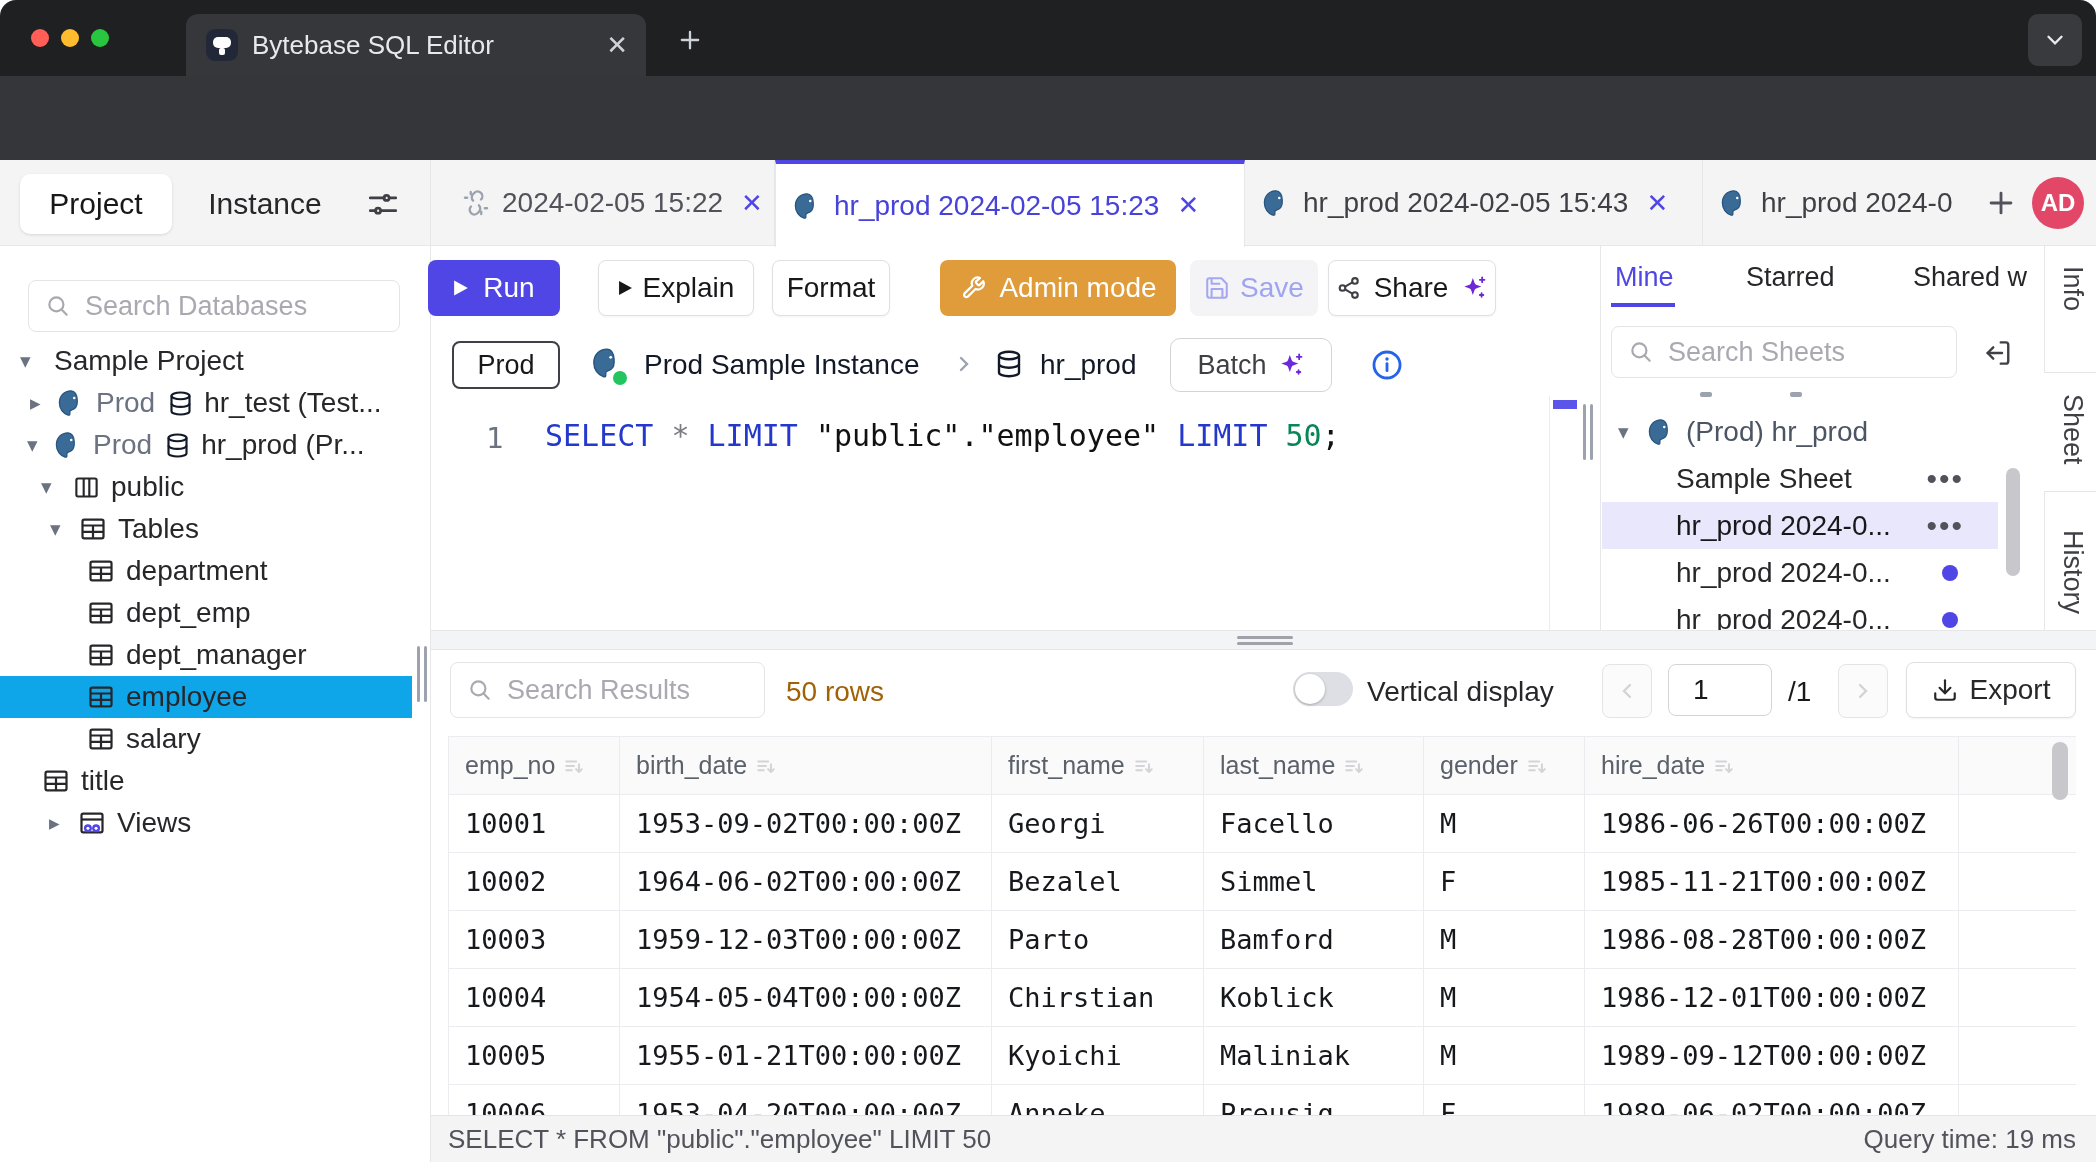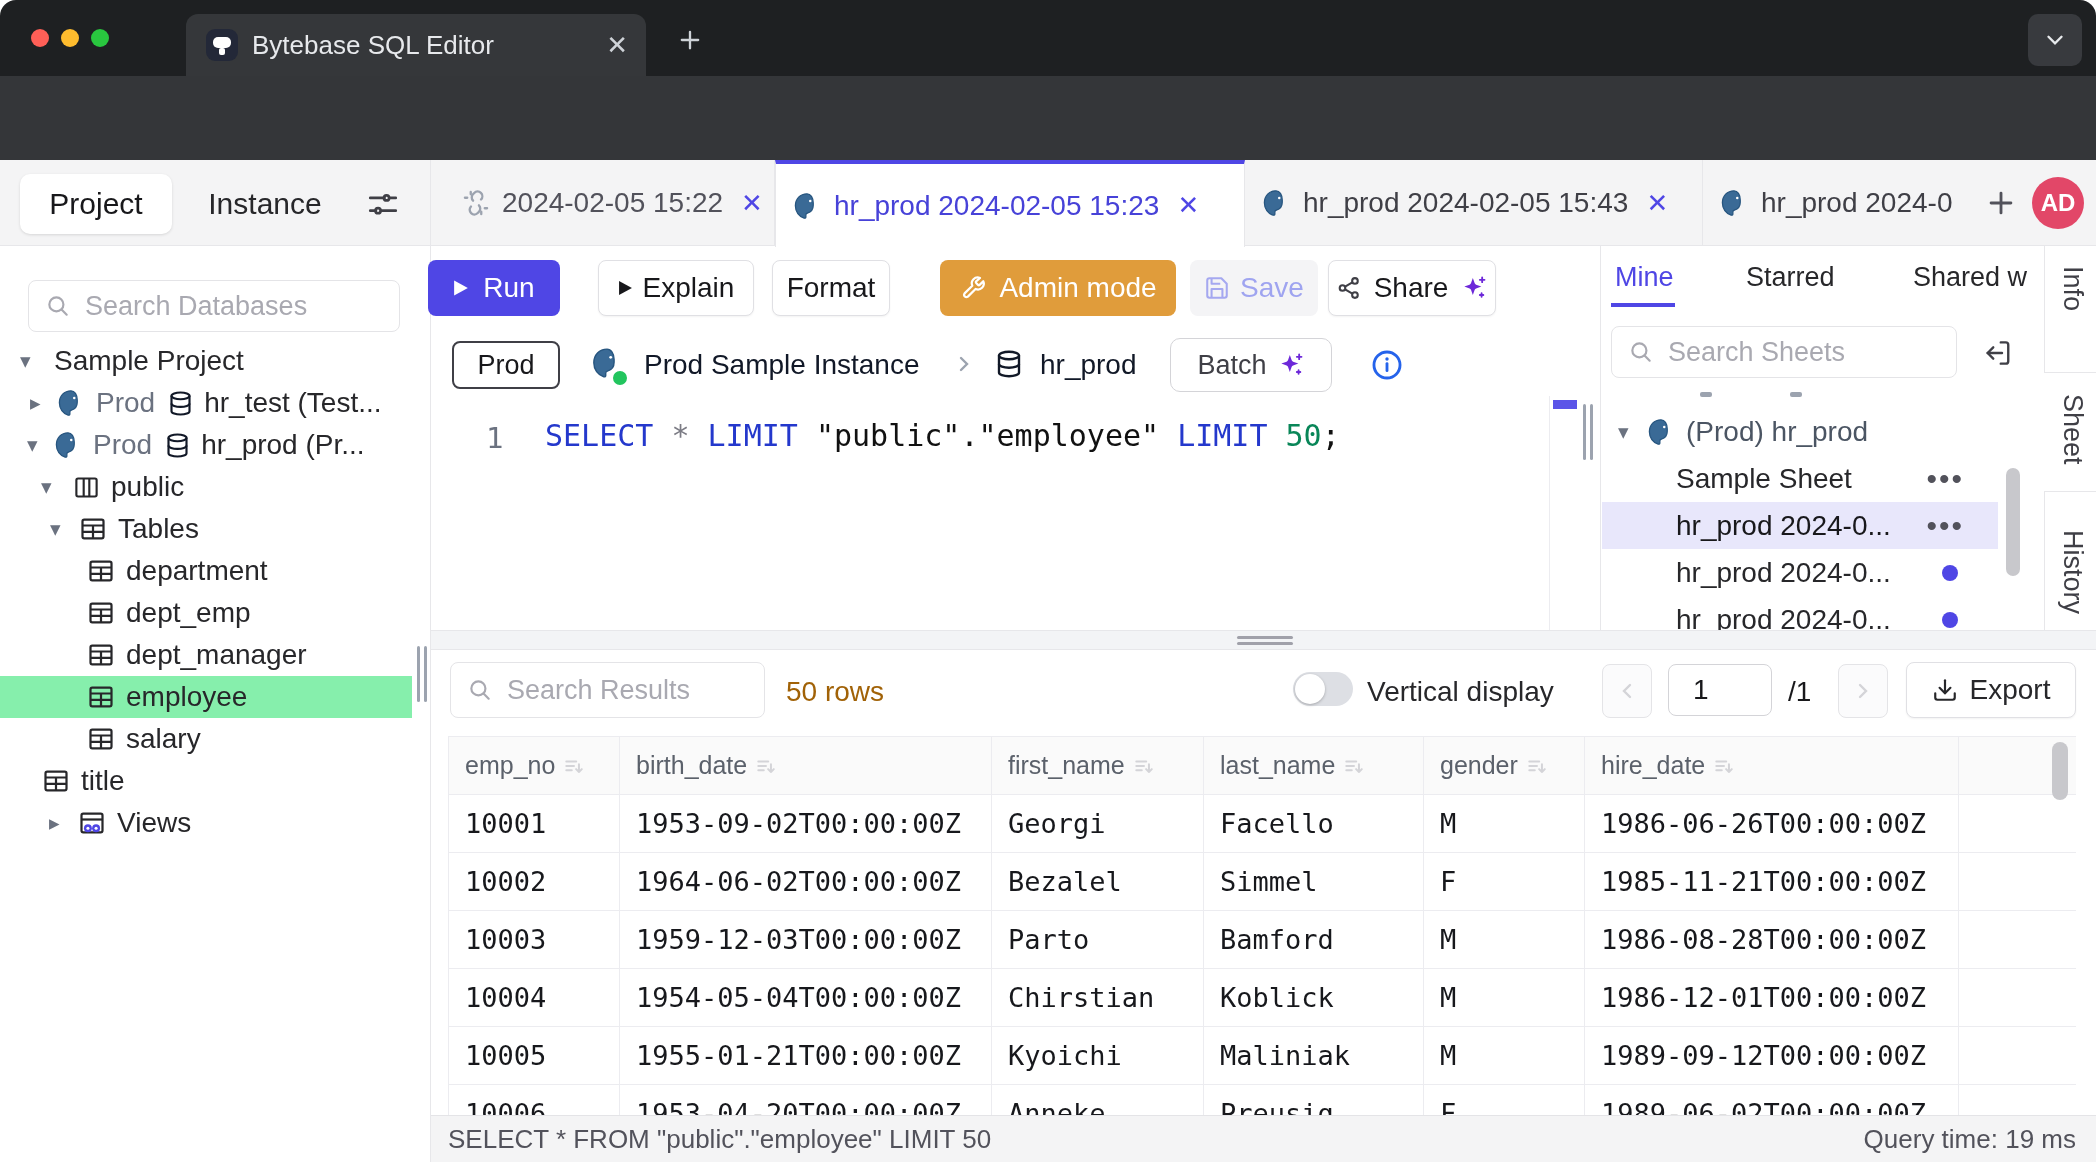--- a/index.html
+++ b/index.html
@@ -23,21 +23,21 @@
   .sb-border{left:430px;top:160px;width:1px;height:1002px;background:#e7e7ea;}
   
   .pill-tab{background:#fff;border-radius:10px;box-shadow:0 1px 3px rgba(0,0,0,.12);font-size:30px;color:#18181b;}
   .sb-search,.panel-search,.res-search{border:1px solid #e4e4e7;border-radius:8px;background:#fff;box-sizing:border-box;}
   .sb-search input,.panel-search input,.res-search input{border:none;outline:none;background:transparent;
       font-family:"Liberation Sans",sans-serif;font-size:27px;color:#27272a;width:100%;}
   input::placeholder{color:#a9a9b1;}
   .trow{position:absolute;left:0;width:430px;height:42px;display:flex;align-items:center;font-size:28px;color:#27272a;}
   .env{color:#6b7280;}
   .caret{color:#6b7280;font-size:21px;width:22px;display:inline-block;}
-  .sel{background:#86efac;}
+  .sel{background:#0ea5e9;}
   
   .stab{position:absolute;top:160px;height:86px;display:flex;align-items:center;border-right:1px solid #e7e7ea;box-sizing:border-box;font-size:28px;}
   .stab .x{margin-left:18px;color:#4f46e5;font-size:26px;}
   .stab-active{background:#fff;border-top:4px solid #4f46e5;height:87px;border-right:1px solid #e7e7ea;border-left:1px solid #e7e7ea;}
   
   .btn{position:absolute;top:260px;height:56px;display:flex;align-items:center;justify-content:center;border-radius:8px;
        font-size:28px;box-sizing:border-box;}
   .btn-plain{background:#fff;border:1px solid #e0e0e4;color:#18181b;box-shadow:0 1px 2px rgba(0,0,0,.05);}
   .chip{border:2px solid #3f3f46;border-radius:8px;font-size:27px;color:#18181b;}
   .kw{color:#2438cc;} .op{color:#7c7c85;} .num{color:#098658;} .pl{color:#111111;}

